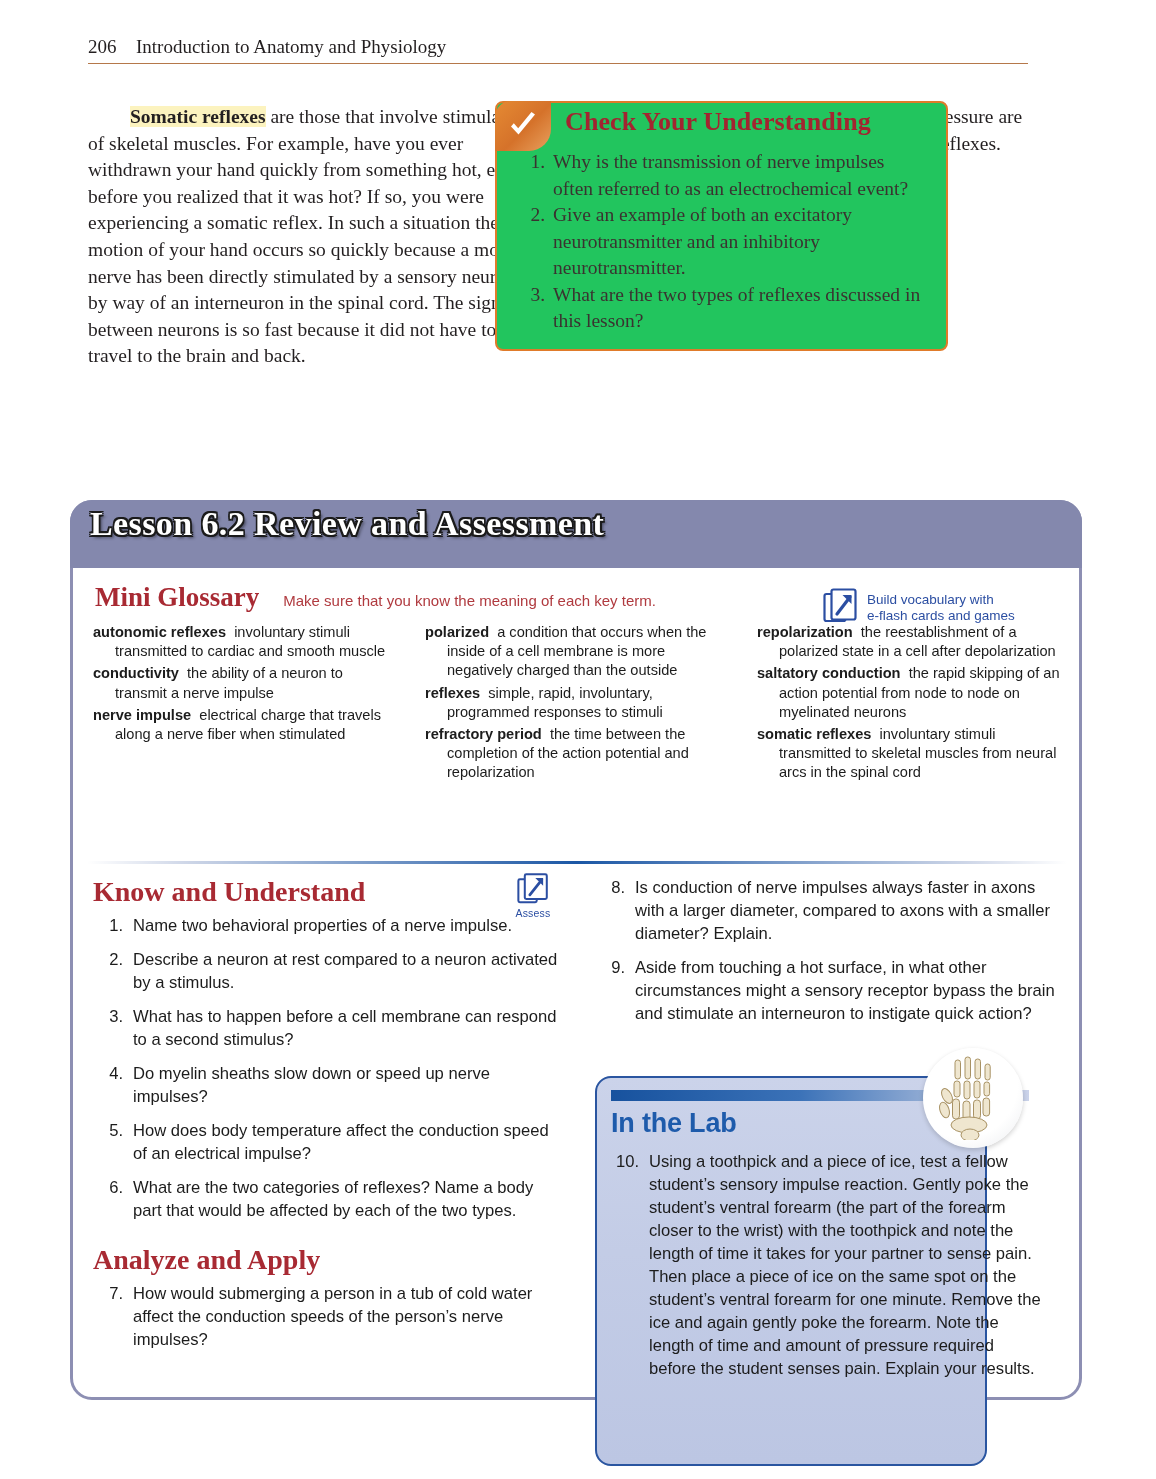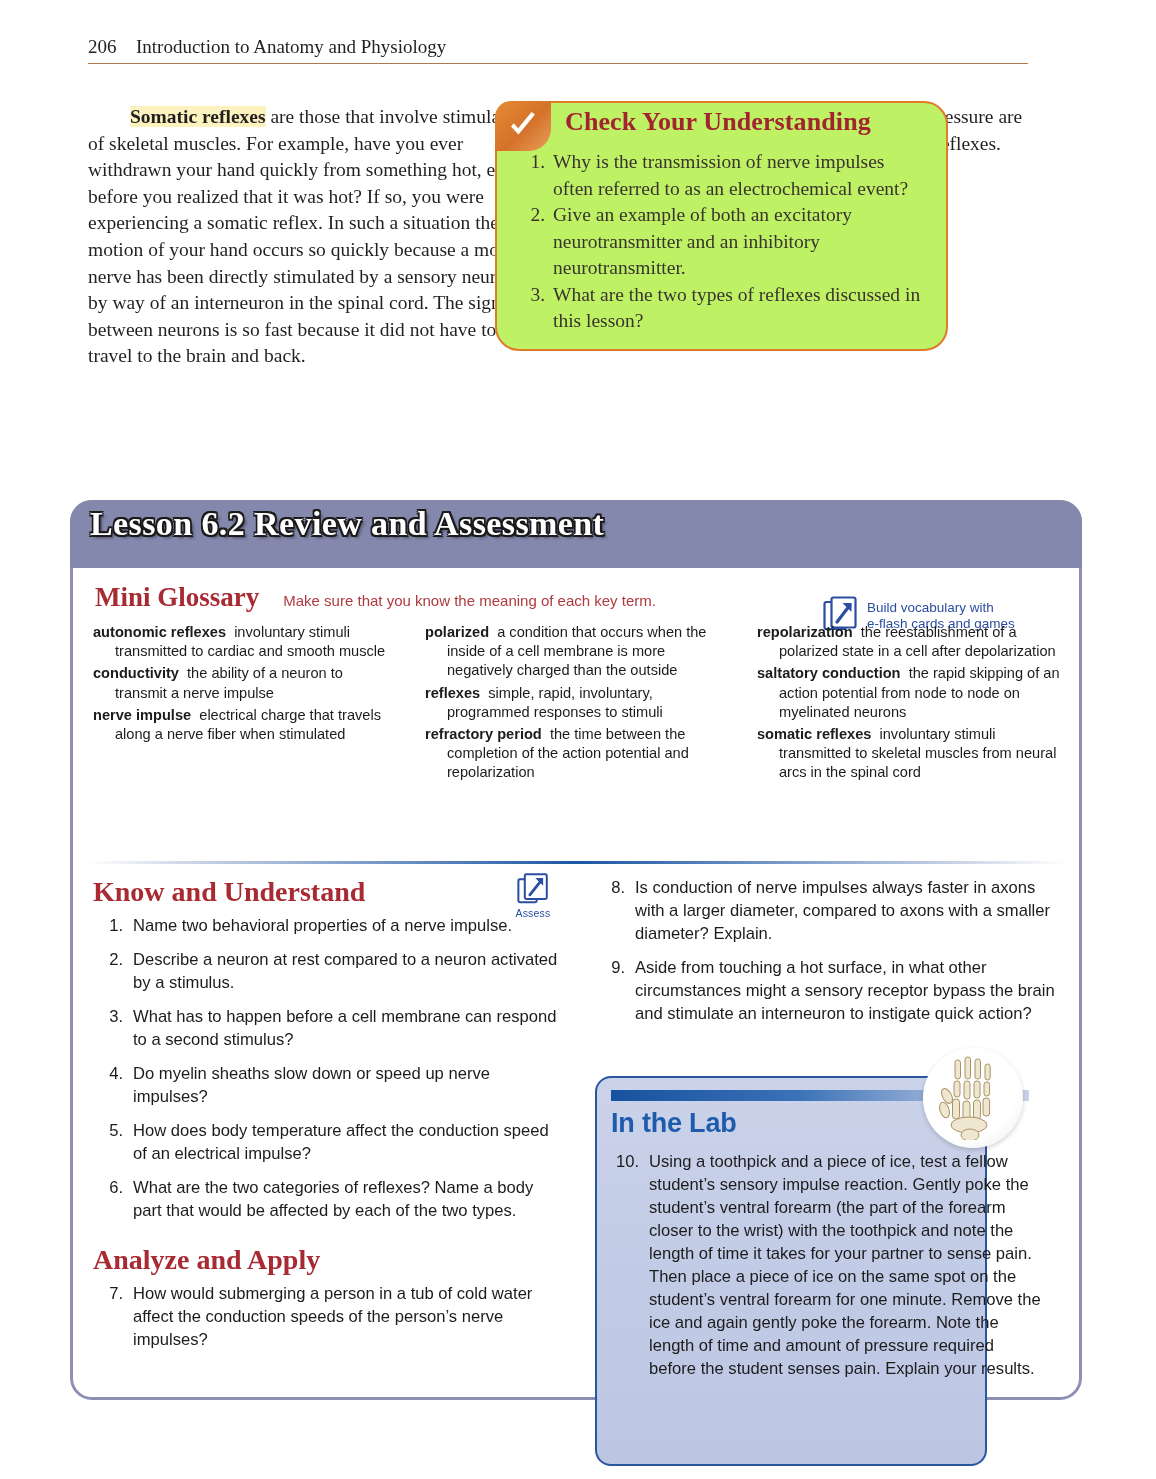--- a/index.html
+++ b/index.html
@@ -24,21 +24,21 @@
   .col.left{left:0;}
   .col.right{left:495px;}
   .btext{font-family:"Liberation Serif",serif;font-size:19.5px;line-height:26.6px;color:#231f20;
     text-align:left;}
   .btext p{margin:0;}
   .btext p.indent{text-indent:42px;}
   .hl{background:#fcf3bf;font-weight:bold;}
 
   
   .cyu{position:absolute;left:495px;top:101px;width:449px;
-    background:#bef264;border:2px solid #e07b2a;border-radius:24px;}
+    background:#22c55e;border:2px solid #e07b2a;border-radius:8px;}
   .cyu-head{position:relative;height:46px;}
   .cyu-badge{position:absolute;left:-2px;top:-2px;width:56px;height:50px;
     border-top-left-radius:16px;border-bottom-right-radius:22px;
     background:linear-gradient(135deg,#e58a33 0%,#d5722a 55%,#e8a05e 100%);
     display:flex;align-items:center;justify-content:center;}
   .cyu-badge svg{display:block;}
   .cyu-title{position:absolute;left:68px;top:4px;font-family:"Liberation Serif",serif;
     font-weight:bold;font-size:26px;color:#a32430;letter-spacing:.1px;}
   .cyu ol{margin:0;padding:0 18px 14px 18px;list-style:none;}
   .cyu li{font-family:"Liberation Serif",serif;font-size:19.5px;line-height:26.5px;color:#3a3330;
@@ -60,21 +60,21 @@
       -1.6px 0 0 #1b1b1b, 1.6px 0 0 #1b1b1b,
       3px 3px 3px rgba(0,0,0,.45);}
 
   .lesson-inner{position:absolute;left:0;top:68px;right:0;bottom:0;}
 
   
   .mg-head{position:absolute;left:22px;top:11px;display:flex;align-items:baseline;}
   .mg-title{font-family:"Liberation Serif",serif;font-weight:bold;font-size:27px;color:#a82a33;}
   .mg-sub{margin-left:24px;font-size:15px;color:#b03a3f;font-family:"Liberation Sans",sans-serif;}
 
-  .eflash{position:absolute;left:750px;top:24px;display:flex;align-items:center;gap:8px;}
+  .eflash{position:absolute;left:750px;top:16px;display:flex;align-items:center;gap:8px;}
   .eflash .lbl{font-size:13.5px;line-height:16px;color:#2b4ea2;font-weight:normal;}
 
   
   .glossary{position:absolute;left:20px;top:52px;width:968px;display:flex;gap:28px;}
   .gcol{width:306px;}
   .gitem{font-size:14.6px;line-height:19.2px;color:#1c1c1c;margin-bottom:3px;
     padding-left:22px;text-indent:-22px;}
   .gterm{font-weight:bold;}
   .gdef:before{content:"  ";white-space:pre;}
 

